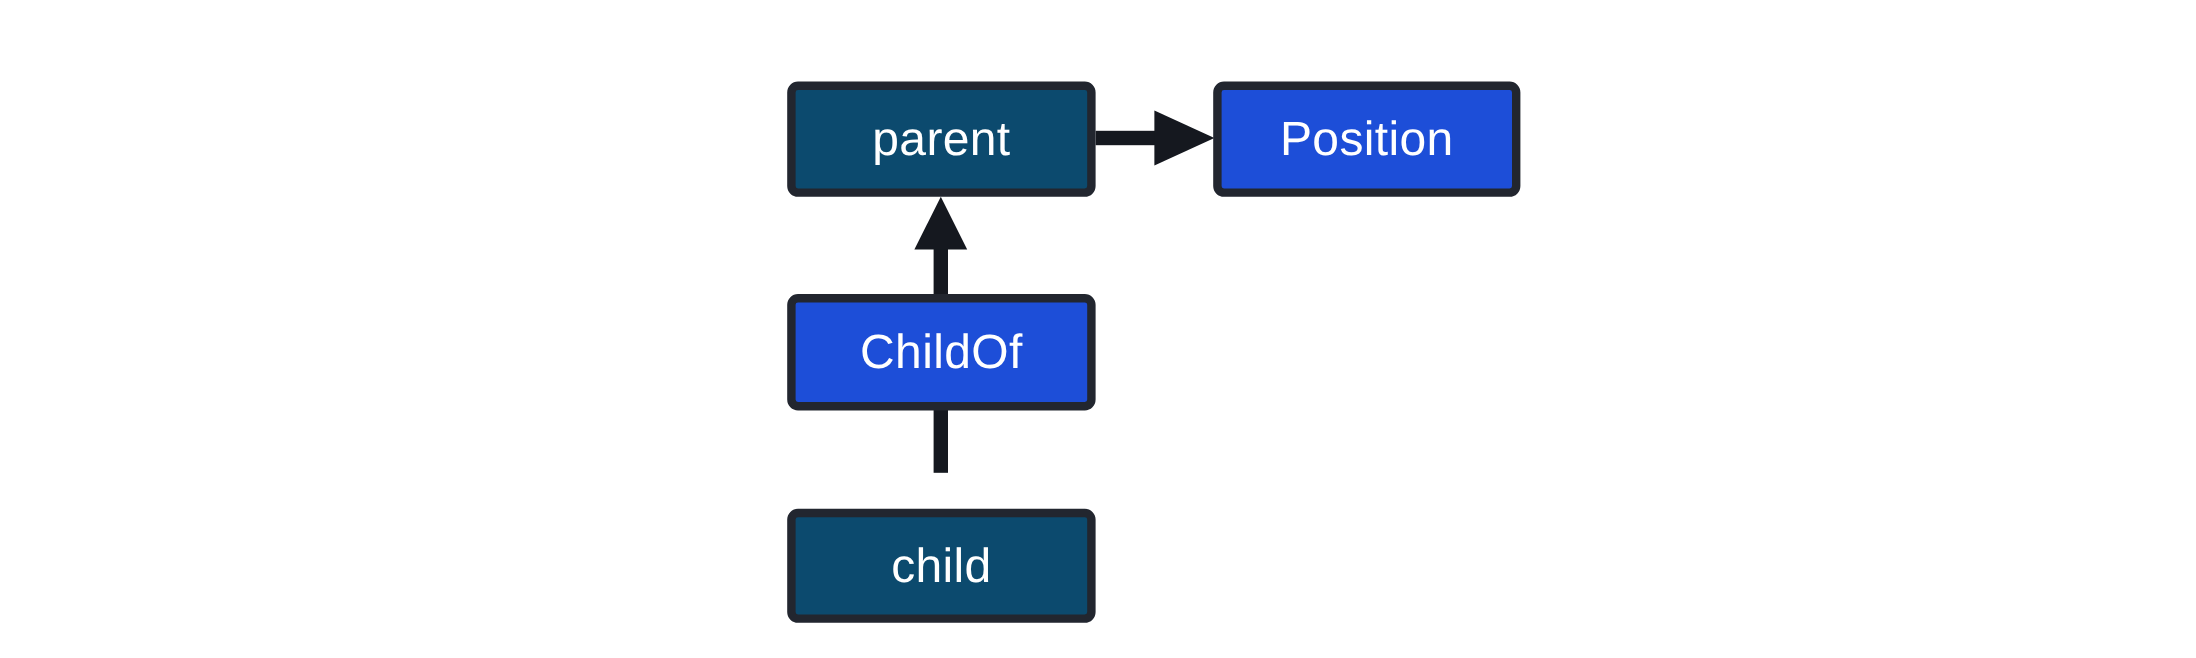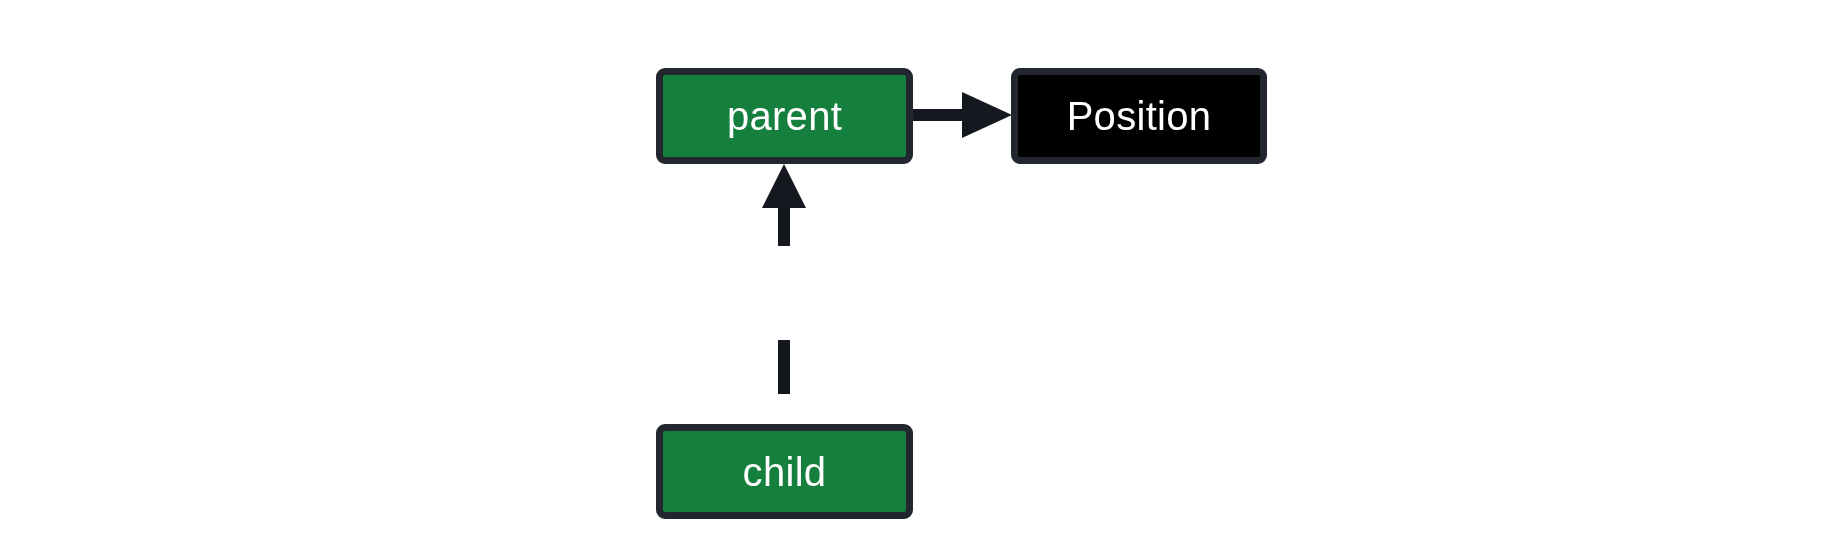--- a/index.html
+++ b/index.html
@@ -28,22 +28,22 @@
     align-items: center;
     justify-content: center;
     color: #ffffff;
     font-size: 40px;
     font-weight: 400;
     letter-spacing: 0.3px;
     line-height: 1;
     font-family: "Liberation Sans", sans-serif;
     user-select: none;
   }
-  .node-green { background: #15803d; }
-  .node-blue  { background: #000000; }
+  .node-green { background: #0c4a6e; }
+  .node-blue  { background: #1d4ed8; }
 
   #edges {
     position: absolute;
     left: 0;
     top: 0;
     width: 1830px;
     height: 548px;
     pointer-events: none;
   }
 </style>
@@ -70,18 +70,21 @@
   </svg>
 
   <div class="node node-green" style="left:656px; top:68px; width:257px; height:96px;">
     <span>parent</span>
   </div>
 
   <div class="node node-blue" style="left:1011px; top:68px; width:256px; height:96px;">
     <span>Position</span>
   </div>
 
+  <div class="node node-blue" style="left:656px; top:245px; width:257px; height:97px;">
+    <span>ChildOf</span>
+  </div>
 
   <div class="node node-green" style="left:656px; top:392px; width:257px; height:95px;margin-top:32px;">
     <span>child</span>
   </div>
 
 </div>
 
 </body></html>

